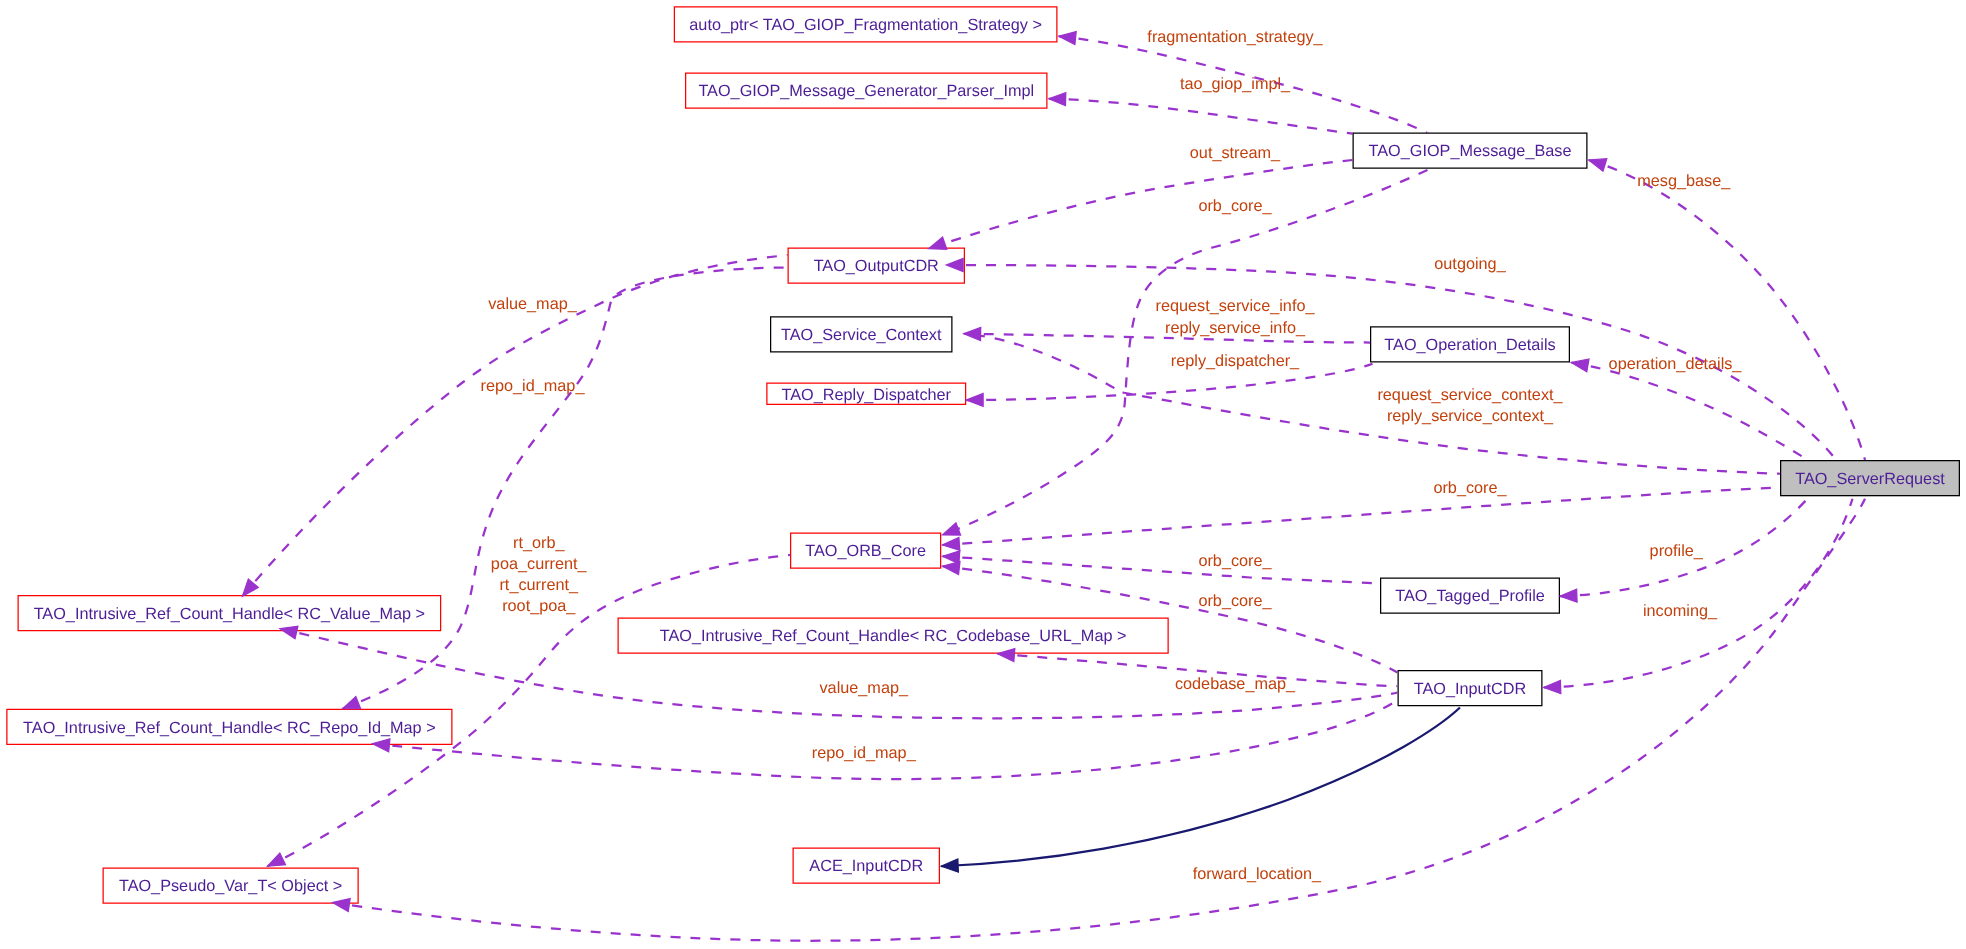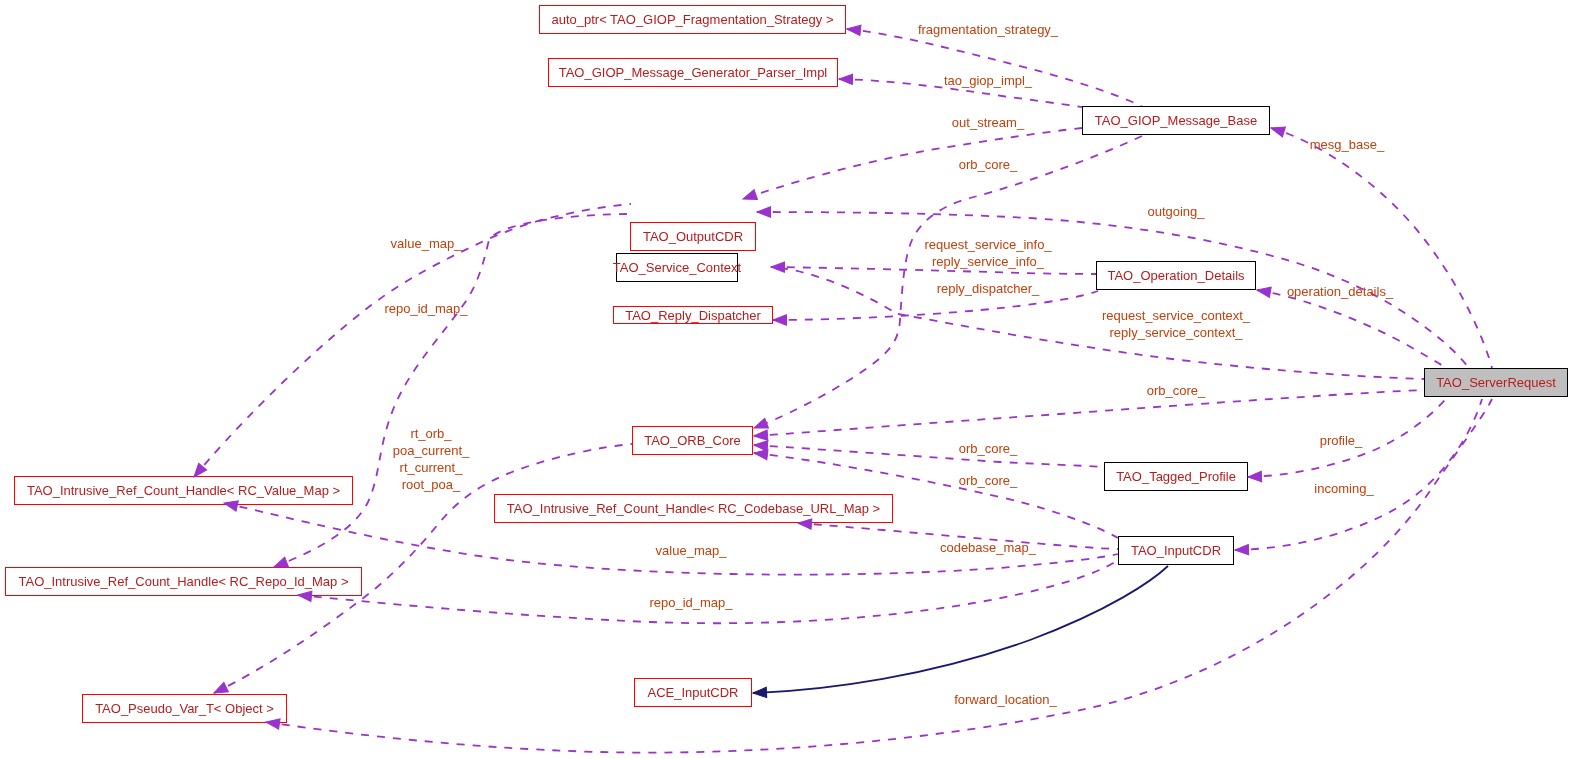--- a/index.html
+++ b/index.html
@@ -6,21 +6,21 @@
   html,body{margin:0;padding:0;background:#ffffff;
     -webkit-font-smoothing:antialiased;}
   .diagram{position:relative;width:1573px;height:759px;background:#ffffff;
     font-family:"Liberation Sans",sans-serif;overflow:hidden;}
   svg.edges{position:absolute;left:0;top:0;width:1573px;height:759px;
     pointer-events:none;z-index:1;}
   svg.arrows{position:absolute;left:0;top:0;width:1573px;height:759px;
     pointer-events:none;z-index:5;}
   .node{position:absolute;box-sizing:border-box;background:#ffffff;
     display:flex;align-items:center;justify-content:center;
-    font-size:13px;color:#b91c1c;white-space:nowrap;line-height:1;z-index:3;}
+    font-size:13px;color:#4c1d95;white-space:nowrap;line-height:1;z-index:3;}
   .node.red{border:1px solid #ff0000;}
   .node.black{border:1px solid #000000;}
   .node.cur{border:1px solid #000000;background:#bfbfbf;}
   .elabel{position:absolute;font-size:13px;color:#c2410c;white-space:nowrap;
     line-height:17px;text-align:center;z-index:4;transform:translate(-50%,-50%);}
   .elabel span{display:block;}
   path.usage{fill:none;stroke:#9a32cd;stroke-width:1.8;
     stroke-dasharray:8,8;}
   path.inherit{fill:none;stroke:#191970;stroke-width:1.8;}
   polygon.usage{fill:#9a32cd;stroke:#9a32cd;stroke-width:1;}
@@ -82,63 +82,63 @@
     </svg>
 <div class="node red" style="left: 539px; top: 5px; width: 307px; height: 29px;">
       <span>auto_ptr&lt; TAO_GIOP_Fragmentation_Strategy &gt;</span>
     </div>
     <div class="node red" style="left: 548px; top: 58px; width: 290px; height: 29px;">
       <span>TAO_GIOP_Message_Generator_Parser_Impl</span>
     </div>
     <div class="node black" style="left: 1082px; top: 106px; width: 188px; height: 29px;">
       <span>TAO_GIOP_Message_Base</span>
     </div>
-    <div class="node red" style="left: 630px; top: 198px; width: 126px; height: 29px; margin-top: 24px;">
+    <div class="node red" style="left: 630px; top: 198px; width: 142px; height: 29px;">
       <span>TAO_OutputCDR</span>
     </div>
-    <div class="node black" style="left: 616px; top: 253px; width: 122px; height: 29px;">
+    <div class="node black" style="left: 616px; top: 253px; width: 146px; height: 29px;">
       <span>TAO_Service_Context</span>
     </div>
     <div class="node black" style="left: 1096px; top: 261px; width: 160px; height: 29px;">
       <span>TAO_Operation_Details</span>
     </div>
     <div class="node red" style="left: 613px; top: 306px; width: 160px; height: 18px;">
       <span>TAO_Reply_Dispatcher</span>
     </div>
     <div class="node cur" style="left: 1424px; top: 368px; width: 144px; height: 29px;">
       <span>TAO_ServerRequest</span>
     </div>
     <div class="node red" style="left: 632px; top: 426px; width: 121px; height: 29px;">
       <span>TAO_ORB_Core</span>
     </div>
     <div class="node black" style="left: 1104px; top: 462px; width: 144px; height: 29px;">
       <span>TAO_Tagged_Profile</span>
     </div>
     <div class="node red" style="left: 14px; top: 476px; width: 339px; height: 29px;">
       <span>TAO_Intrusive_Ref_Count_Handle&lt; RC_Value_Map &gt;</span>
     </div>
-    <div class="node red" style="left: 494px; top: 494px; width: 399px; height: 29px;">
+    <div class="node red" style="left: 494px; top: 494px; width: 441px; height: 29px;">
       <span>TAO_Intrusive_Ref_Count_Handle&lt; RC_Codebase_URL_Map &gt;</span>
     </div>
     <div class="node black" style="left: 1118px; top: 536px; width: 116px; height: 29px;">
       <span>TAO_InputCDR</span>
     </div>
     <div class="node red" style="left: 5px; top: 567px; width: 357px; height: 29px;">
       <span>TAO_Intrusive_Ref_Count_Handle&lt; RC_Repo_Id_Map &gt;</span>
     </div>
     <div class="node red" style="left: 634px; top: 678px; width: 118px; height: 29px;">
       <span>ACE_InputCDR</span>
     </div>
     <div class="node red" style="left: 82px; top: 694px; width: 205px; height: 29px;">
       <span>TAO_Pseudo_Var_T&lt; Object &gt;</span>
     </div>
     <div class="elabel" style="left: 988px; top: 29px;">
       <span>fragmentation_strategy_</span>
     </div>
-    <div class="elabel" style="left: 988px; top: 80px;">
+    <div class="elabel" style="left: 988px; top: 67px;">
       <span>tao_giop_impl_</span>
     </div>
     <div class="elabel" style="left: 988px; top: 122px;">
       <span>out_stream_</span>
     </div>
     <div class="elabel" style="left: 1347px; top: 144px;">
       <span>mesg_base_</span>
     </div>
     <div class="elabel" style="left: 988px; top: 164px;">
       <span>orb_core_</span>

